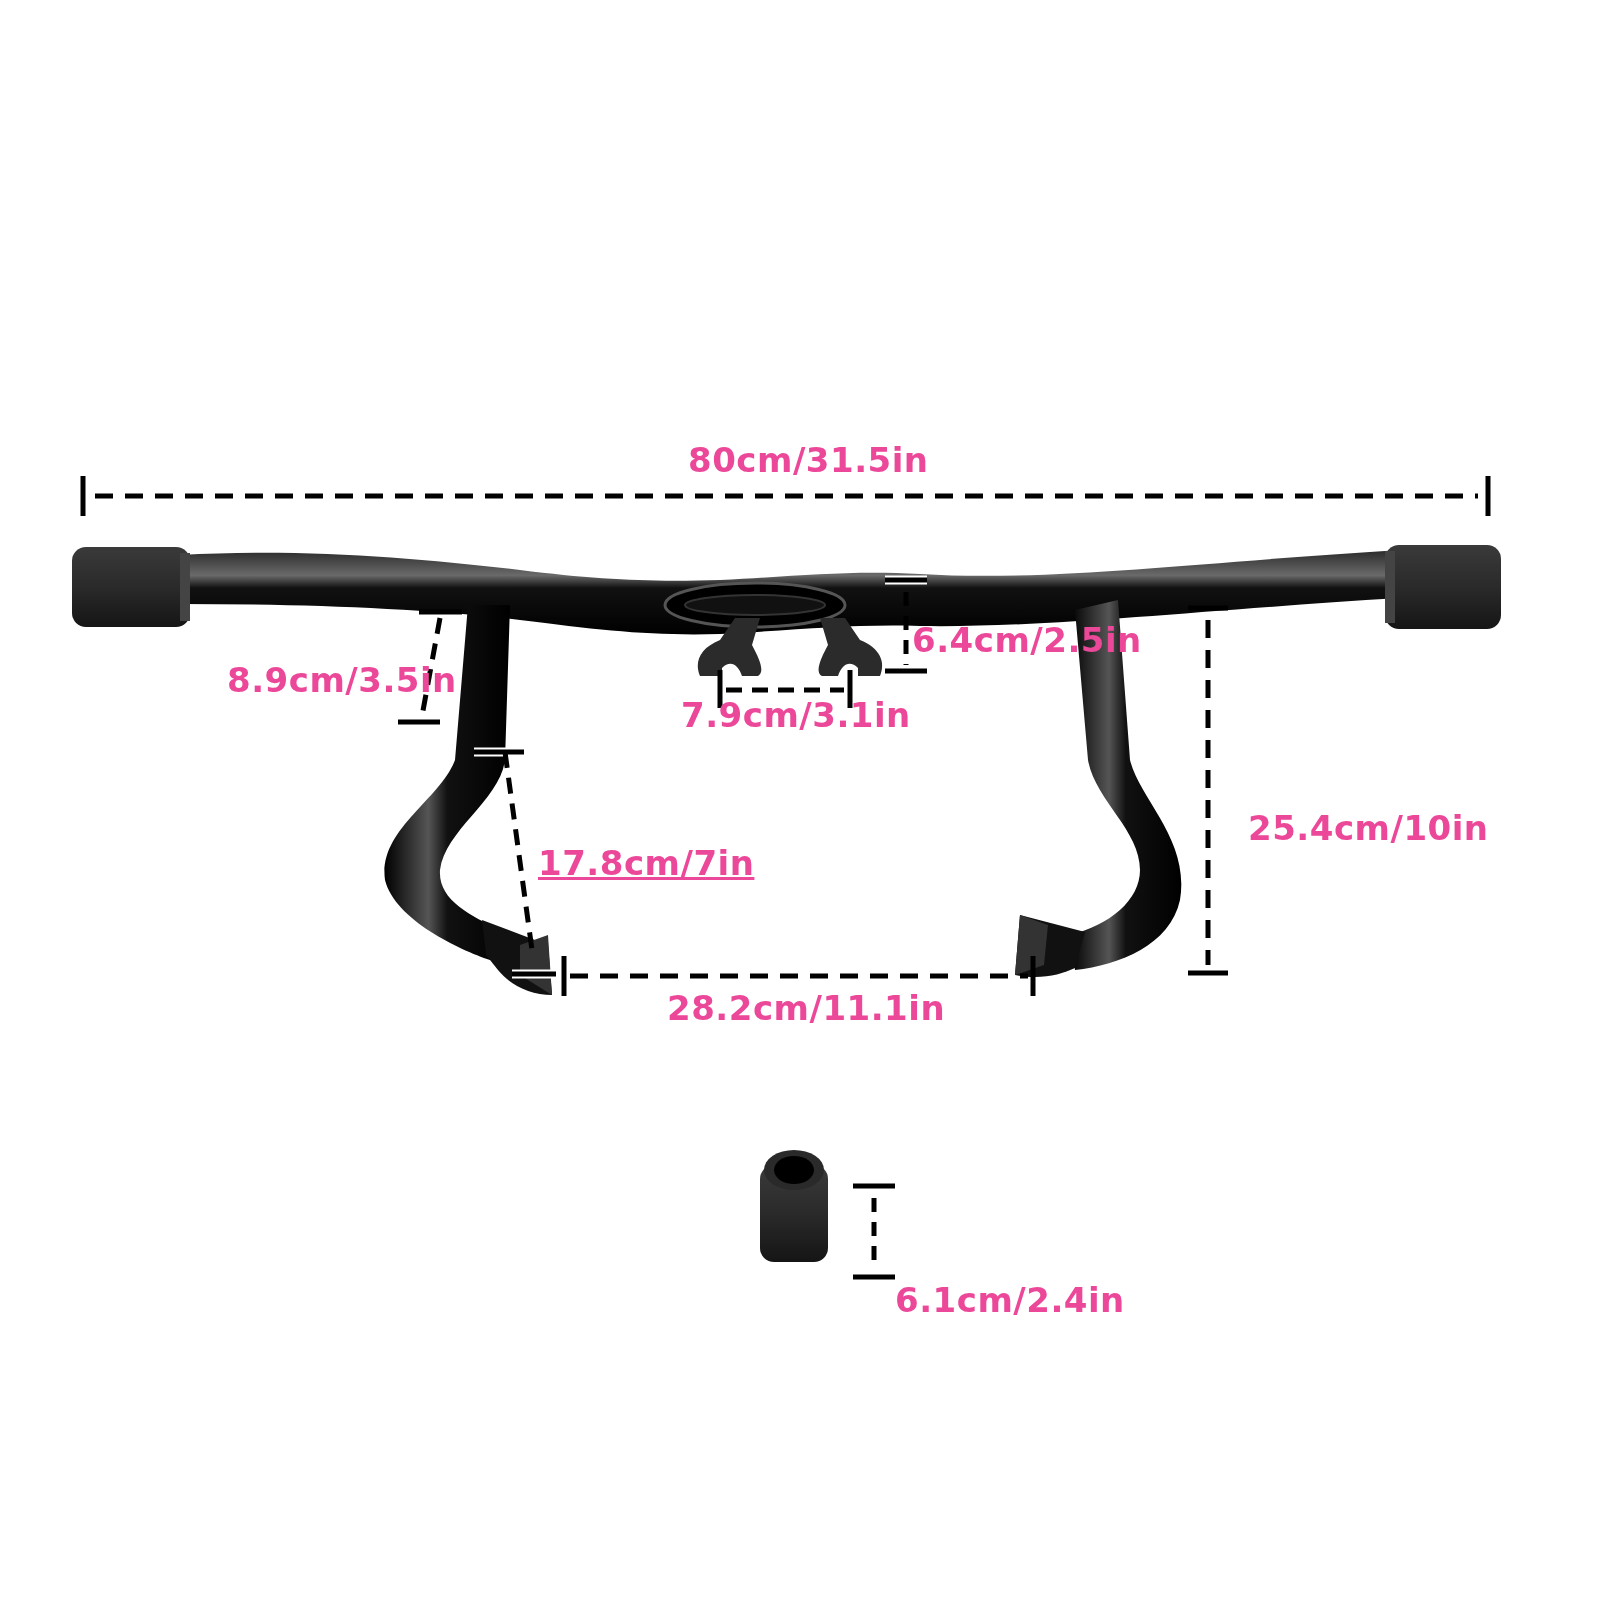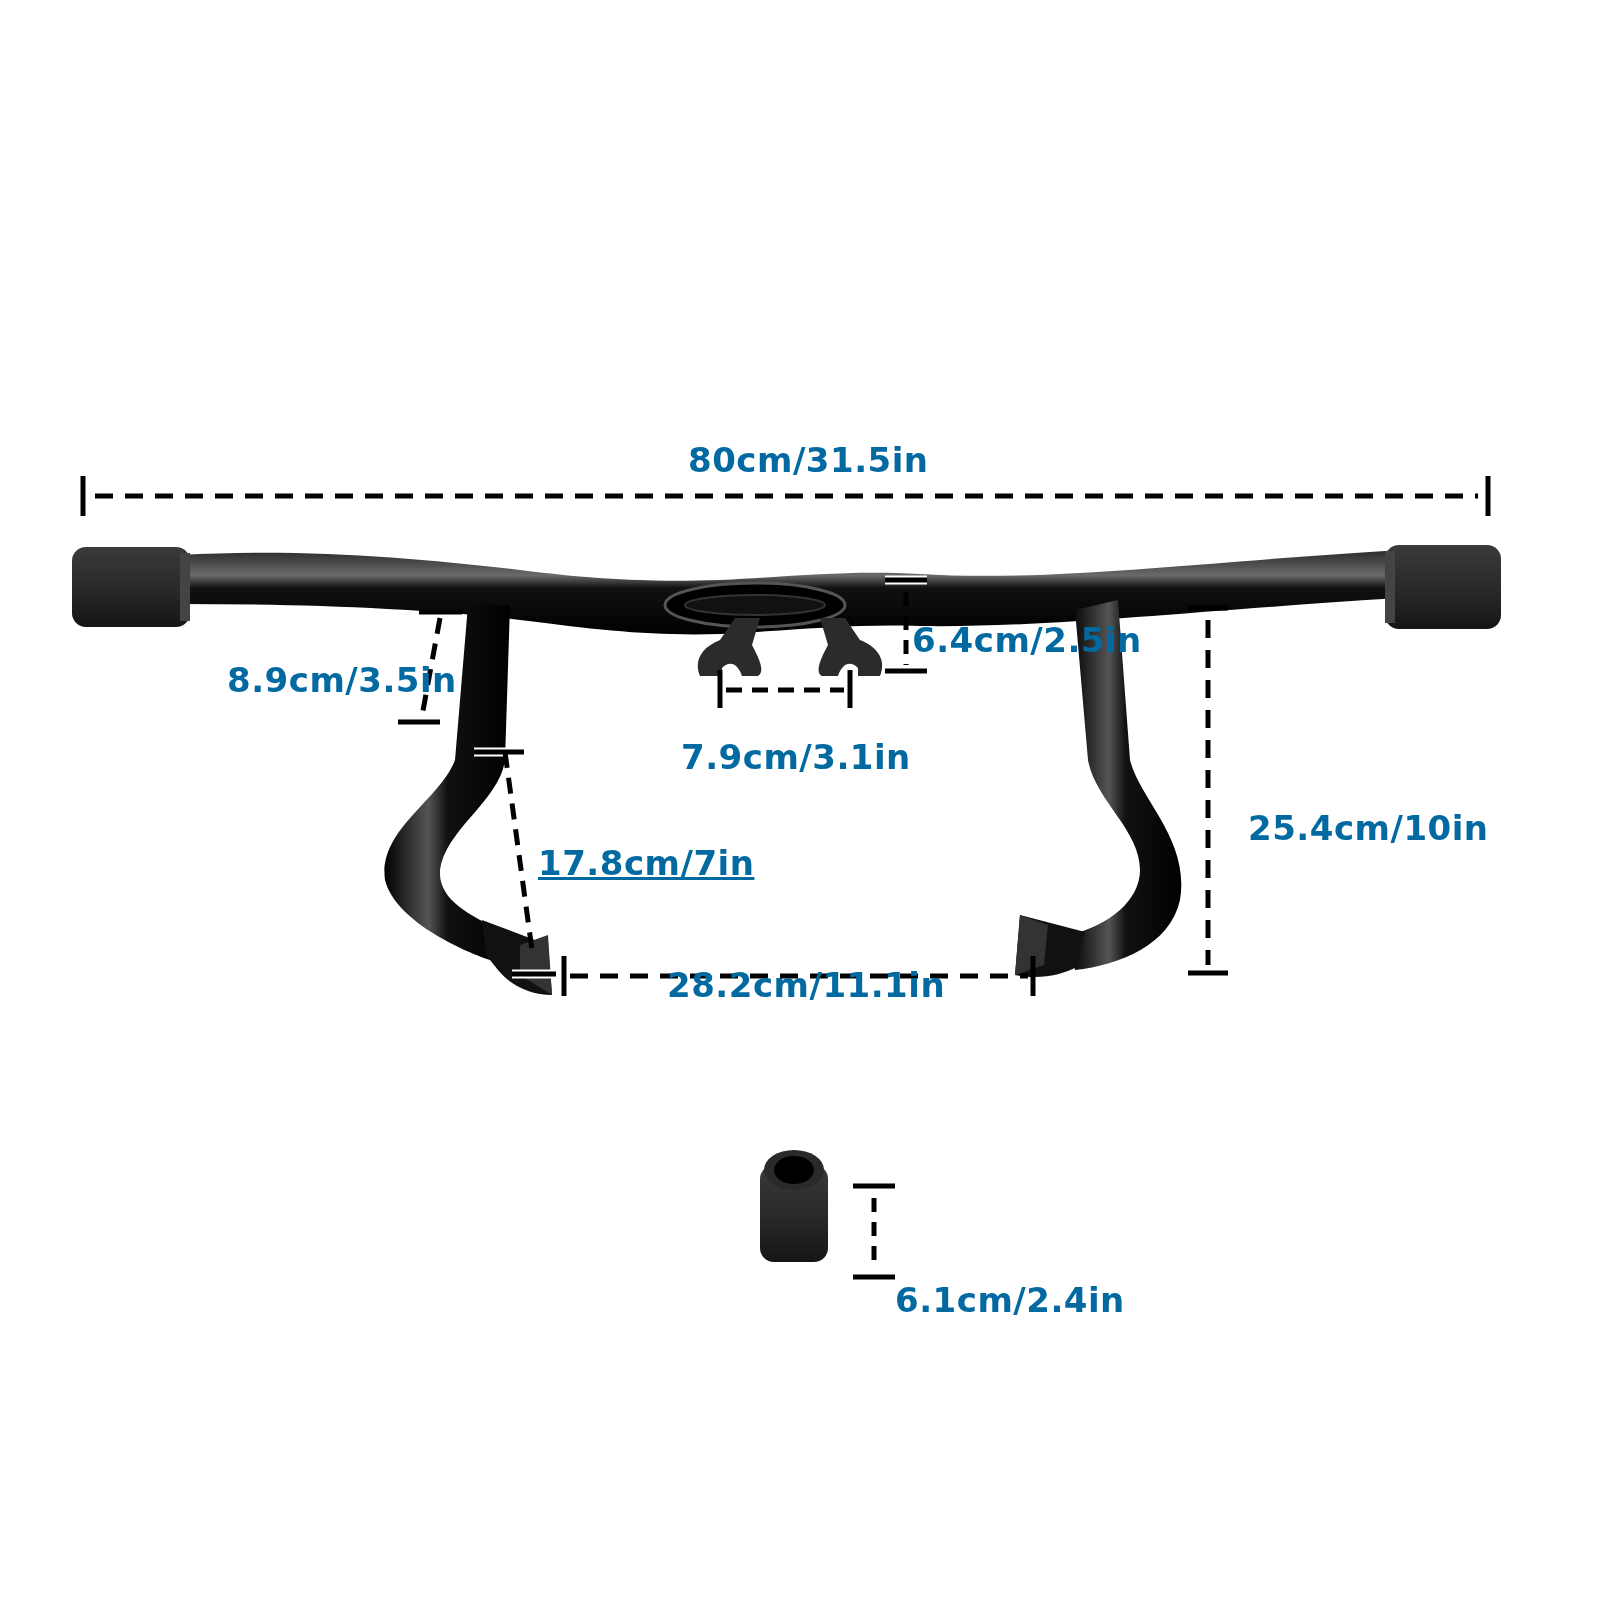--- a/index.html
+++ b/index.html
@@ -1,19 +1,19 @@
 <!DOCTYPE html>
 <html><head>
 <meta charset="utf-8">
 <style>
   html, body { margin: 0; padding: 0; background: #ffffff; }
   body { width: 1601px; height: 1601px; position: relative; overflow: hidden;
          font-family: "DejaVu Sans", sans-serif; }
   #stage { position: absolute; left: 0; top: 0; width: 1601px; height: 1601px; }
-  .label { position: absolute; color: #0369a1; font-weight: bold; font-size: 34px;
+  .label { position: absolute; color: #ec4899; font-weight: bold; font-size: 34px;
            white-space: nowrap; letter-spacing: 0.5px; line-height: 1; }
   svg { position: absolute; left: 0; top: 0; }
 </style>
 </head>
 <body>
 
 <div id="stage">
 
   <svg width="1601" height="1601" viewBox="0 0 1601 1601">
     <defs>
@@ -113,19 +113,19 @@
 
       <line x1="853" y1="1186" x2="895" y2="1186"></line>
       <line x1="853" y1="1277" x2="895" y2="1277"></line>
       <line x1="874" y1="1198" x2="874" y2="1270" stroke-dasharray="14,10"></line>
     </g>
   </svg>
 
   <div class="label" style="left:688px; top:443px;">80cm/31.5in</div>
   <div class="label" style="left:188px; top:663px;margin-left:39px;">8.9cm/3.5in</div>
   <div class="label" style="left:912px; top:623px;">6.4cm/2.5in</div>
-  <div class="label" style="left:681px; top:740px;">7.9cm/3.1in</div>
+  <div class="label" style="left:681px; top:698px;">7.9cm/3.1in</div>
   <div class="label" style="left:1248px; top:811px;">25.4cm/10in</div>
   <div class="label" style="left:538px; top:846px;text-decoration:underline;">17.8cm/7in</div>
-  <div class="label" style="left:667px; top:968px;text-align:right;">28.2cm/11.1in</div>
+  <div class="label" style="left:667px; top:991px;text-align:right;">28.2cm/11.1in</div>
   <div class="label" style="left:895px; top:1283px;">6.1cm/2.4in</div>
 
 </div>
 
 </body></html>

